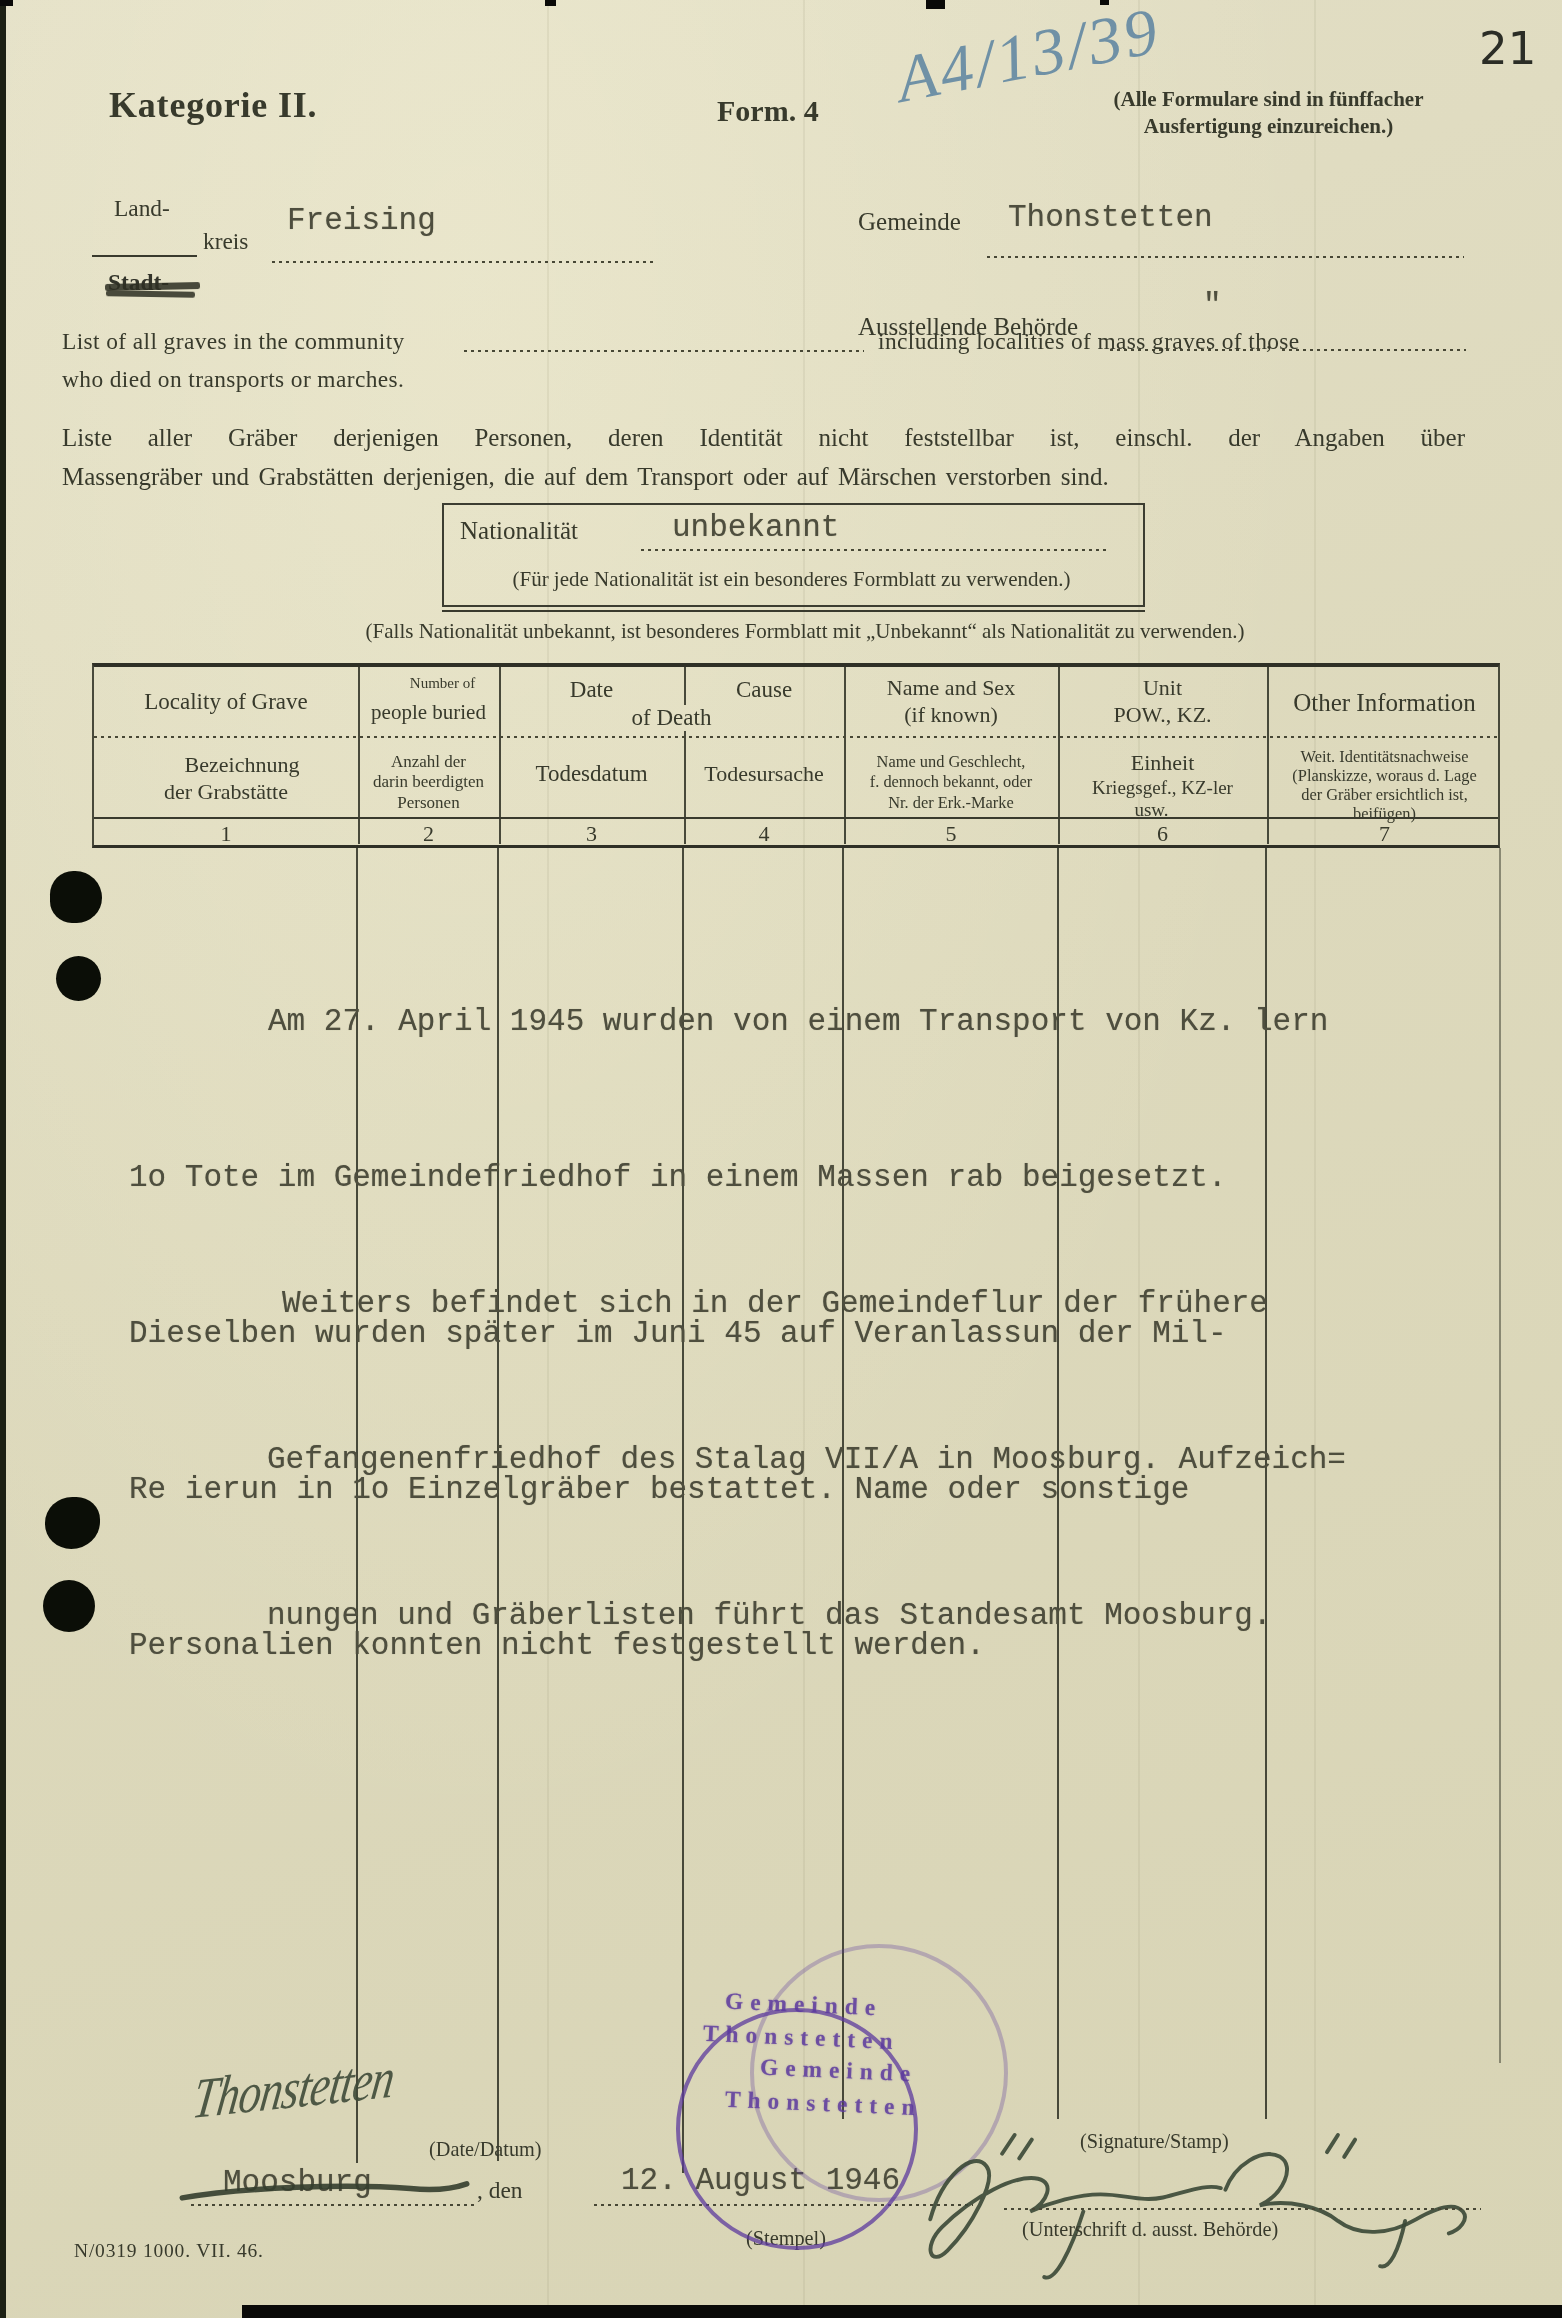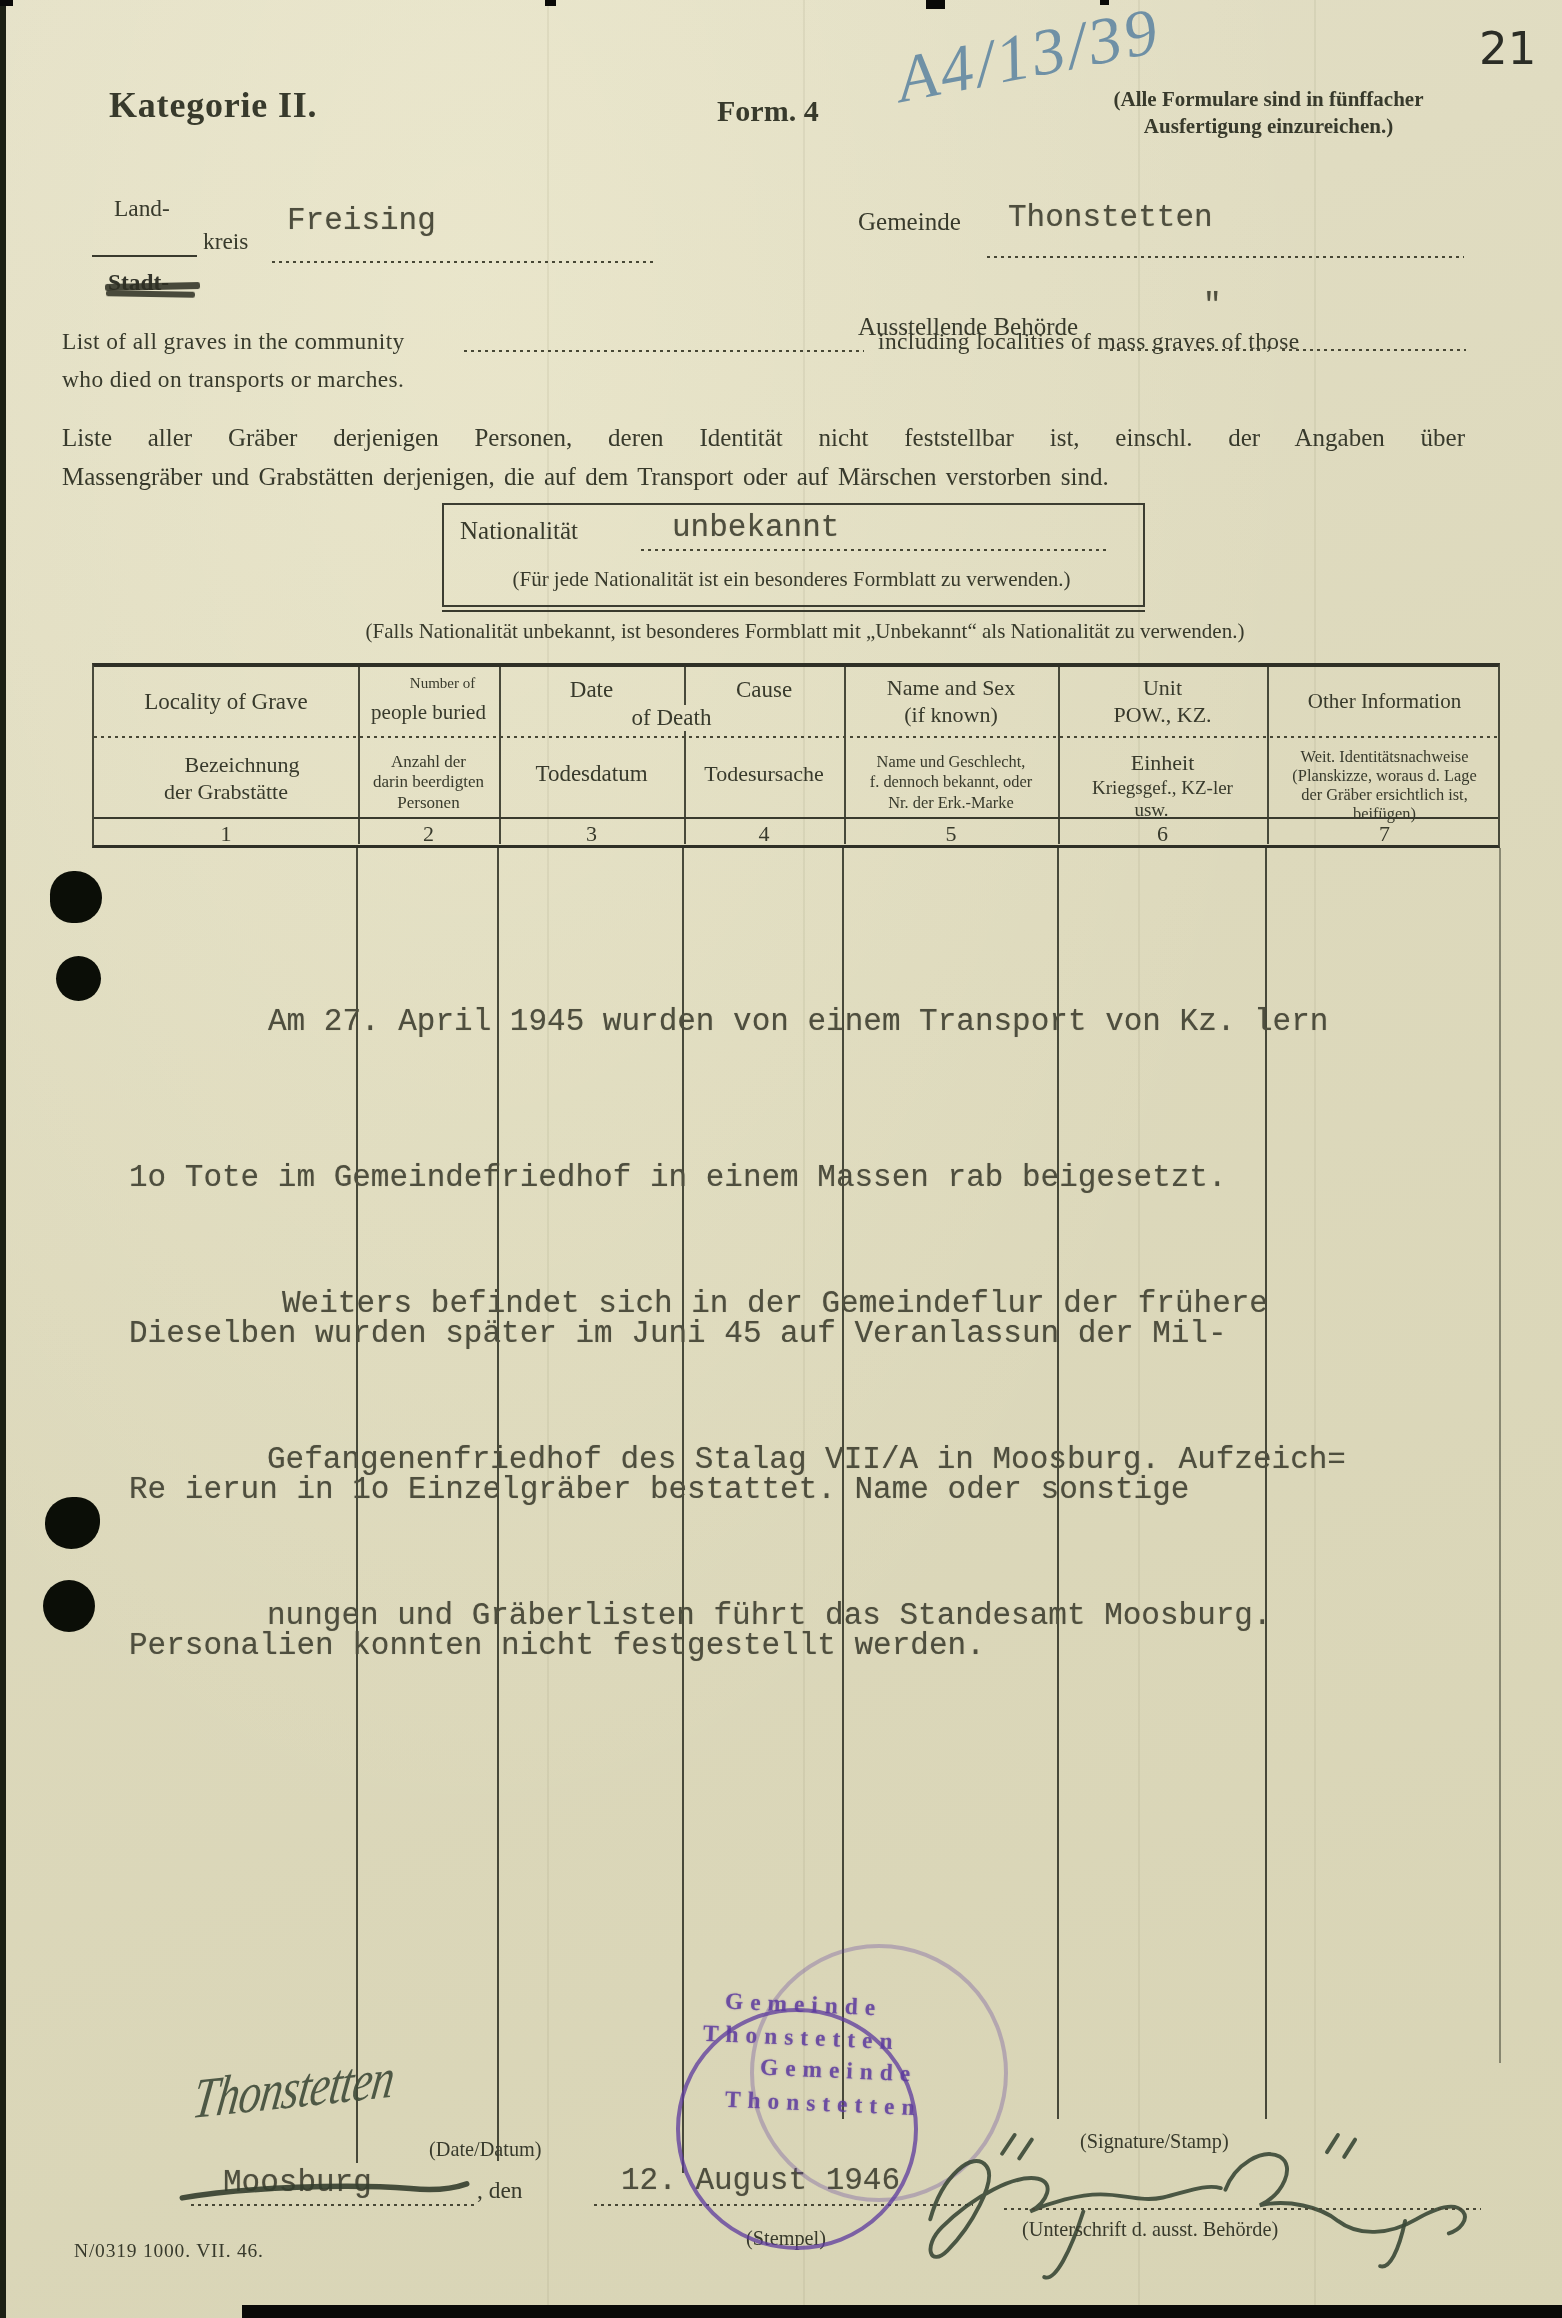--- a/index.html
+++ b/index.html
@@ -105,21 +105,21 @@
     <div class="hdrcell print" style="left:0;top:23.4px;width:264px;font-size:23px;">Locality of Grave</div>
     <div class="hdrcell print" style="left:264px;top:9.4px;width:169px;font-size:15px;">Number of</div>
     <div class="hdrcell print" style="left:264px;top:34px;width:141px;font-size:21px;">people buried</div>
     <div class="hdrcell print" style="left:405px;top:11px;width:185px;font-size:23px;">Date</div>
     <div class="hdrcell print" style="left:590px;top:11px;width:160px;font-size:23px;">Cause</div>
     <div class="hdrcell print" style="left:405px;top:39px;width:345px;font-size:23px;">of Death</div>
     <div class="hdrcell print" style="left:750px;top:9.4px;width:214px;font-size:22px;">Name and Sex</div>
     <div class="hdrcell print" style="left:750px;top:36px;width:214px;font-size:22px;">(if known)</div>
     <div class="hdrcell print" style="left:964px;top:9.4px;width:209px;font-size:22px;">Unit</div>
     <div class="hdrcell print" style="left:964px;top:36px;width:209px;font-size:22px;">POW., KZ.</div>
-    <div class="hdrcell print" style="left:1173px;top:23.4px;width:235px;font-size:21px;">Other Information</div>
+    <div class="hdrcell print" style="left:1173px;top:23.4px;width:235px;font-size:25px;">Other Information</div>
 
     <div class="dotline" style="position:absolute;left:0;top:69px;width:1404px;"></div>
 
     <div class="hdrcell print" style="left:0;top:86px;width:264px;font-size:22px;margin-left:16px;">Bezeichnung</div>
     <div class="hdrcell print" style="left:0;top:113px;width:264px;font-size:22px;">der Grabstätte</div>
     <div class="hdrcell print" style="left:264px;top:86px;width:141px;font-size:17px;">Anzahl der</div>
     <div class="hdrcell print" style="left:264px;top:106px;width:141px;font-size:17px;">darin beerdigten</div>
     <div class="hdrcell print" style="left:264px;top:127px;width:141px;font-size:17px;">Personen</div>
     <div class="hdrcell print" style="left:405px;top:95px;width:185px;font-size:23px;">Todesdatum</div>
     <div class="hdrcell print" style="left:590px;top:95px;width:160px;font-size:22px;">Todesursache</div>

